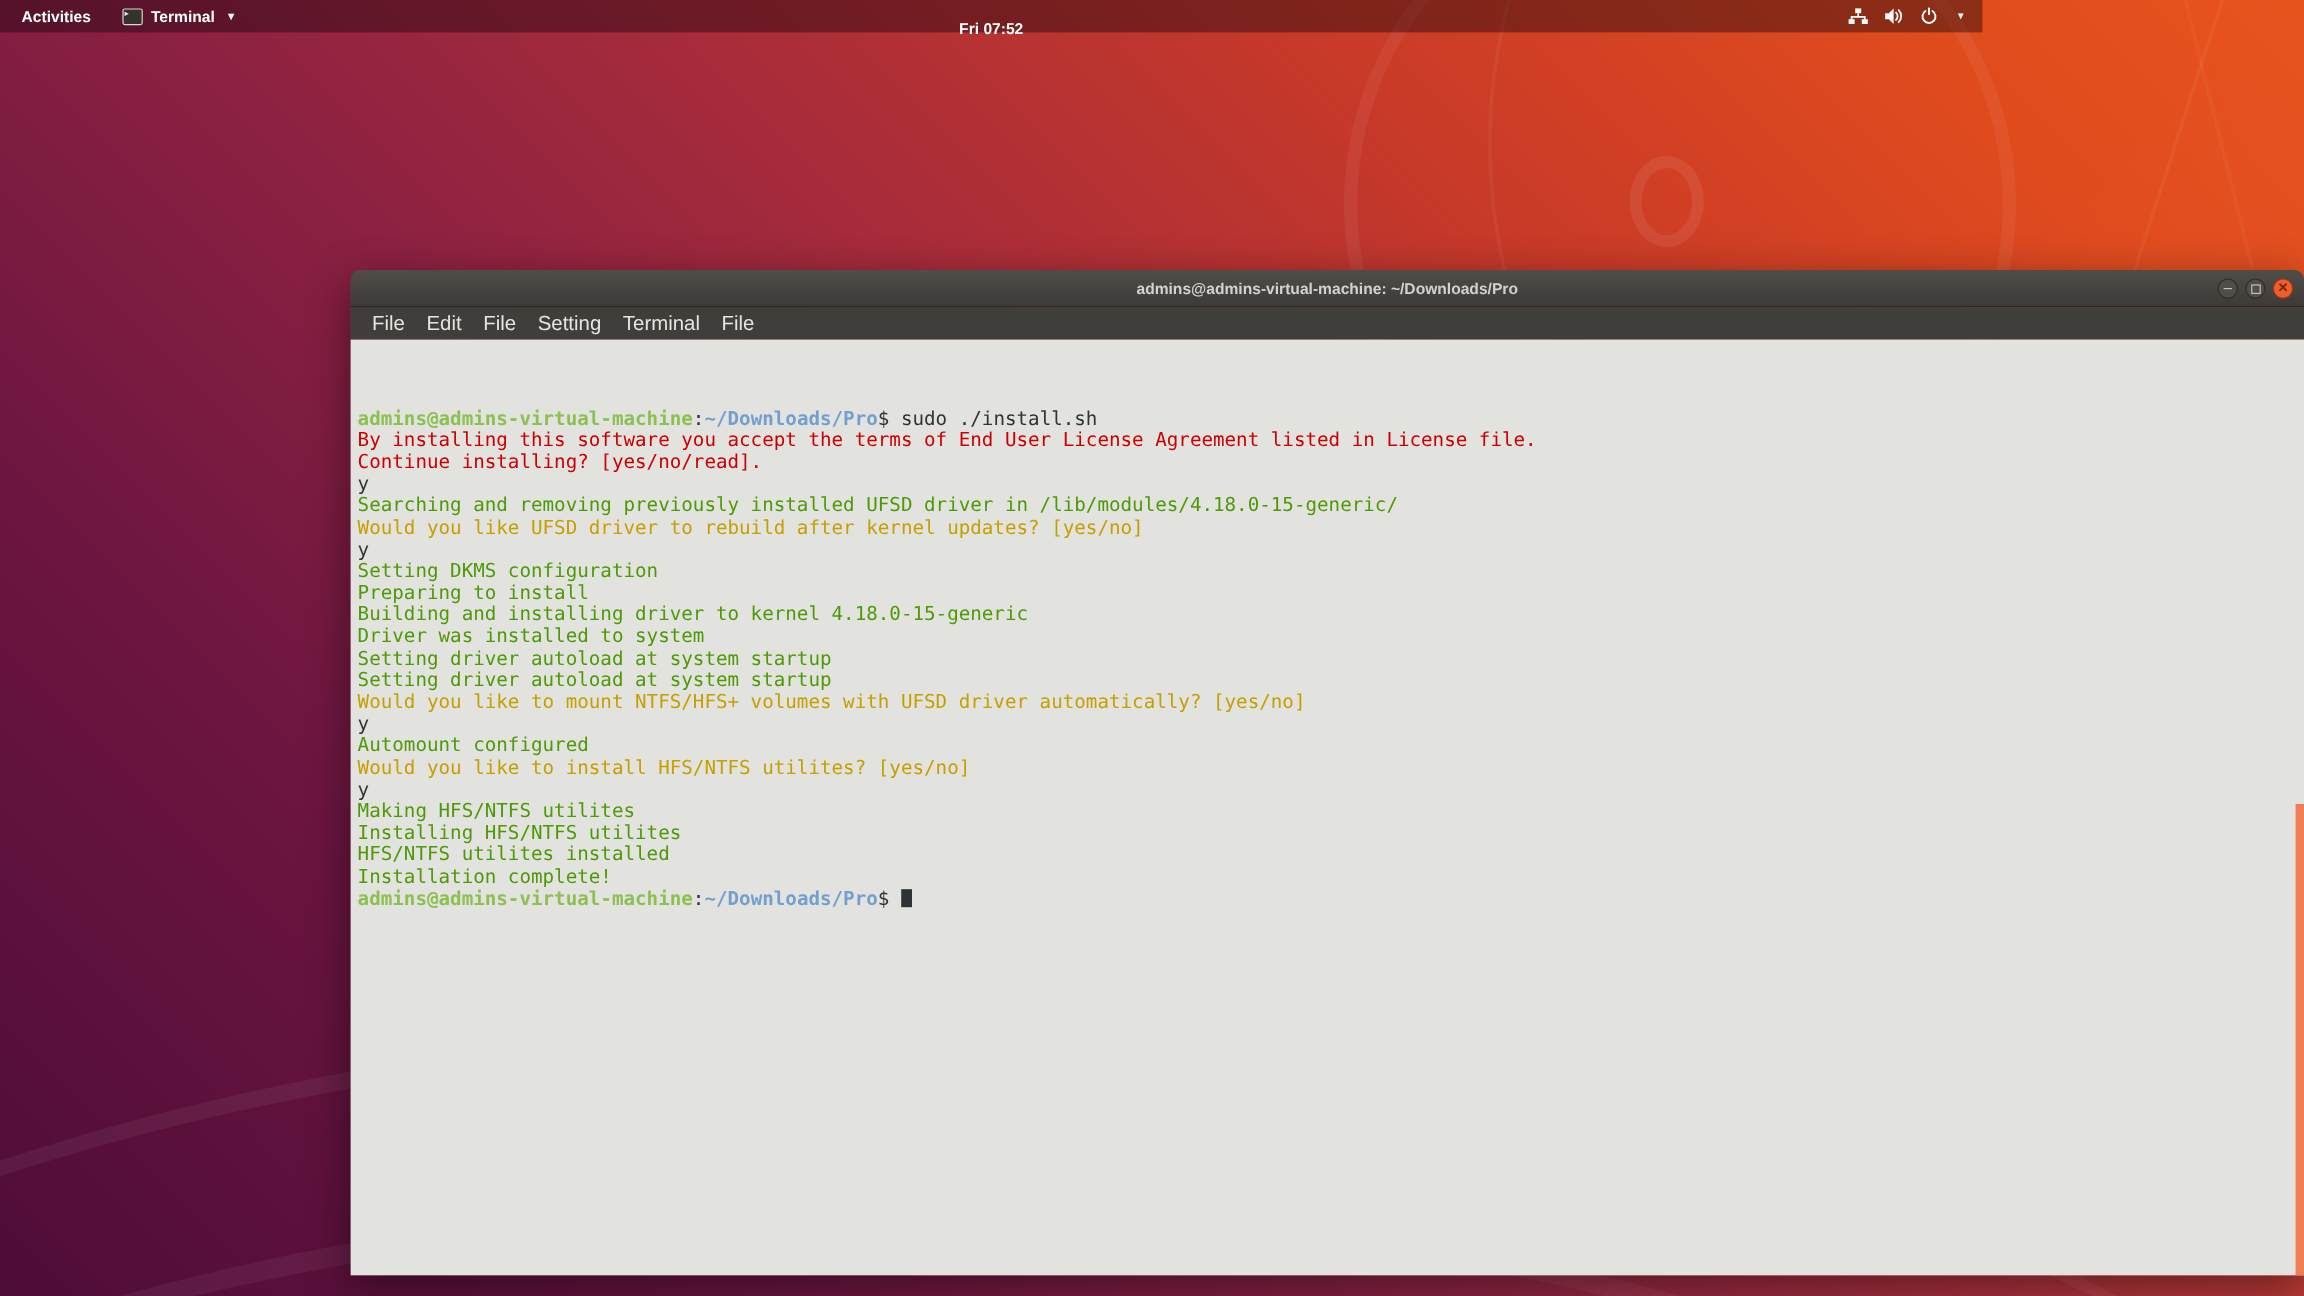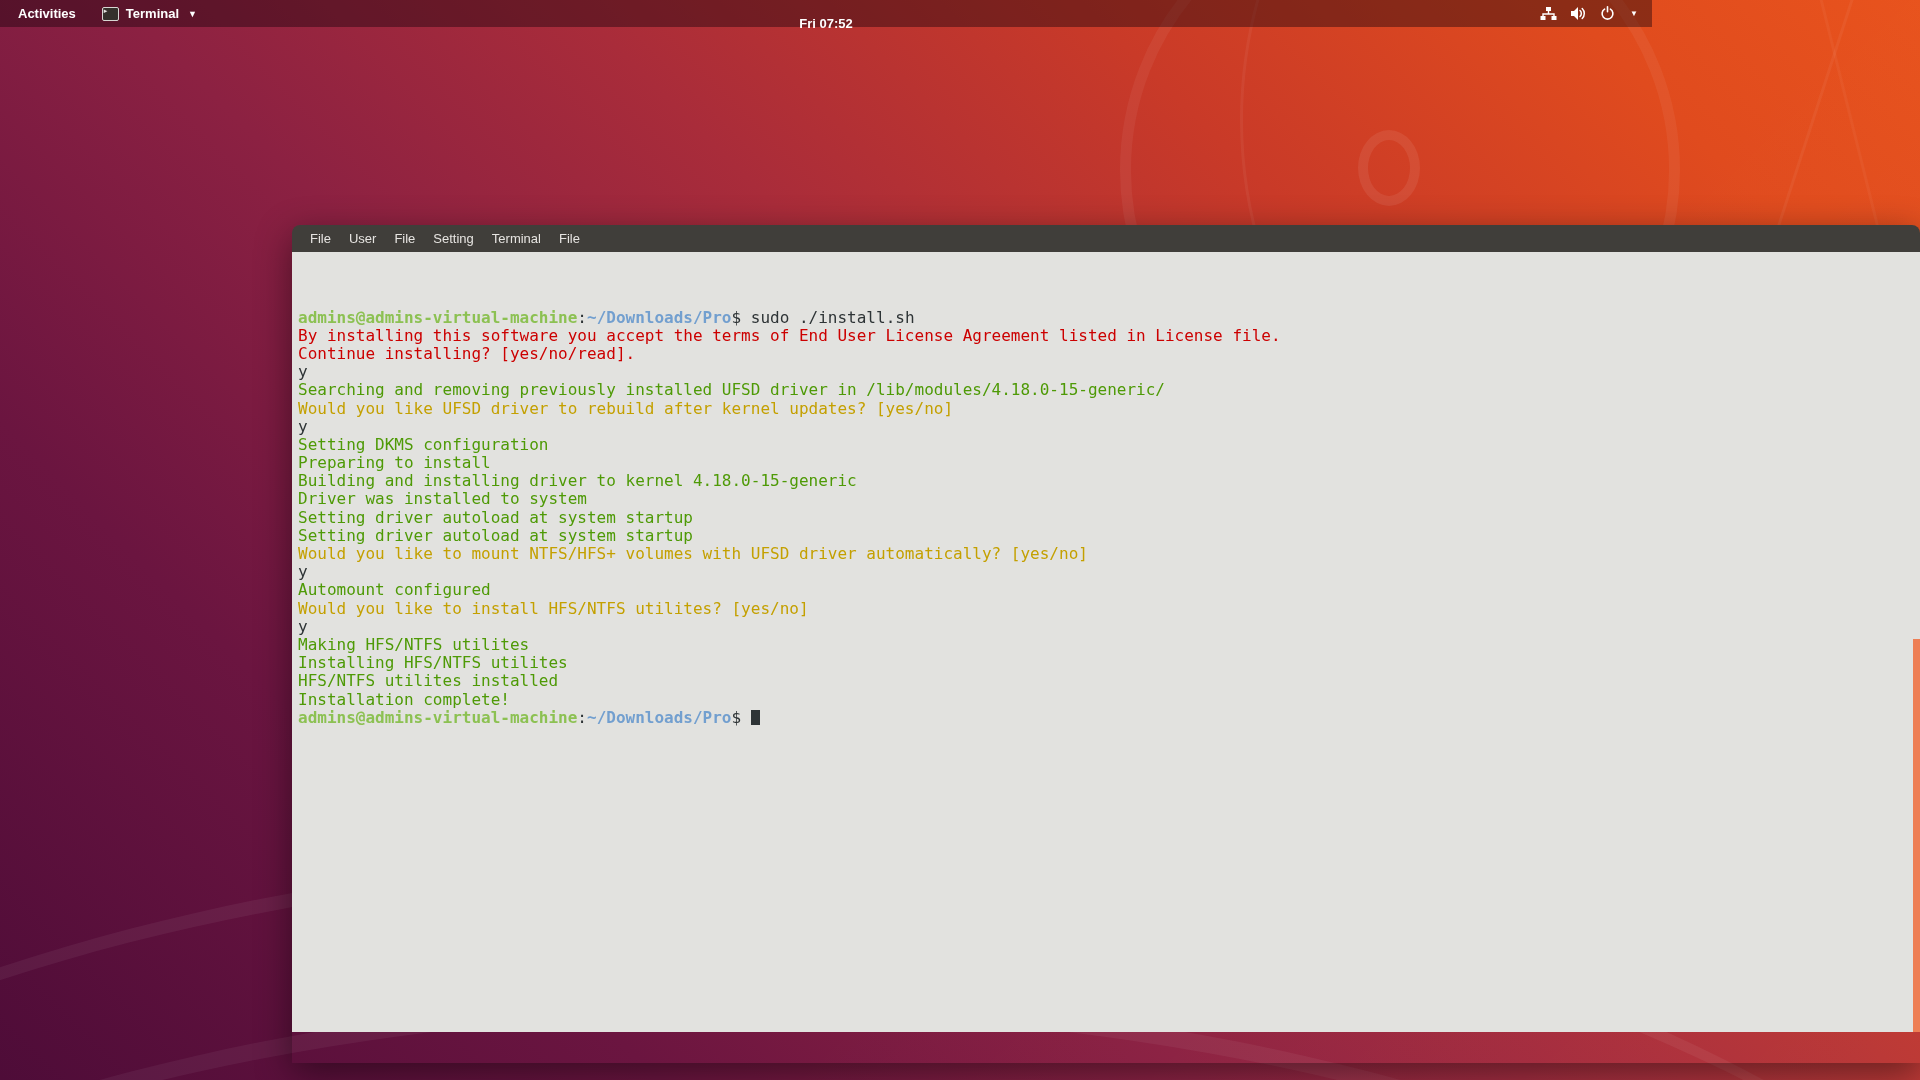--- a/index.html
+++ b/index.html
@@ -74,21 +74,21 @@
   }
   .wbtn-min, .wbtn-max { background:#514e49; border:1px solid #2e2c29; color:#c3c0bb; }
   .wbtn-min::before { content:""; width:7px; height:1.5px; background:#c3c0bb; display:block; }
   .wbtn-max::before { content:""; width:6px; height:6px; border:1.5px solid #c3c0bb; display:block; }
   .wbtn-close { background:#ef5e2e; border:1px solid #a33a12; color:#7e2508; font-weight:bold; font-size:11px; }
 
   .menubar {
     height:27px; background:#403e3a;
     display:flex; align-items:center; gap:0; padding-left:9px;
   }
-  .menu-item { color:#e6e4e1; font-size:13px; padding:0 9px; height:27px; display:flex; align-items:center; }
+  .menu-item { color:#e6e4e1; font-size:17px; padding:0 9px; height:27px; display:flex; align-items:center; }
 
   .content {
     position:relative;
     height:780px; background:#e2e2df;
     padding:2px 0 0 6px;
     font-family:"DejaVu Sans Mono", monospace;
     font-size:16px; line-height:18.2px;
     white-space:pre; overflow:hidden;
   }
   .tline { height:18.2px; }
@@ -141,23 +141,31 @@
         <svg width="15" height="15" viewBox="0 0 15 15" fill="none">
           <path d="M4.6 3.2a5.4 5.4 0 1 0 5.8 0" stroke="#fff" stroke-width="1.6" fill="none" stroke-linecap="round"></path>
           <path d="M7.5 0.8v5" stroke="#fff" stroke-width="1.6" stroke-linecap="round"></path>
         </svg>
       </span>
       <span class="tb-caret" style="font-size:8px;">▼</span>
     </div>
   </div>
 
   <div class="window">
+    <div class="titlebar">
+      <span class="title-text">admins@admins-virtual-machine: ~/Downloads/Pro</span>
+      <div class="win-btns">
+        <div class="wbtn wbtn-min"></div>
+        <div class="wbtn wbtn-max"></div>
+        <div class="wbtn wbtn-close">✕</div>
+      </div>
+    </div>
     <div class="menubar" id="menubar">
         <div class="menu-item">File</div>
-        <div class="menu-item">User</div>
+        <div class="menu-item">Edit</div>
         <div class="menu-item">File</div>
         <div class="menu-item">Setting</div>
         <div class="menu-item">Terminal</div>
         <div class="menu-item">File</div>
       </div>
     <div class="content" id="term">
       <div class="scroll-thumb"></div>
     <div class="tline"><span style="color: rgb(140, 193, 82); font-weight: bold;">admins@admins-virtual-machine</span><span style="color: rgb(46, 52, 54);">:</span><span style="color: rgb(114, 159, 207); font-weight: bold;">~/Downloads/Pro</span><span style="color: rgb(46, 52, 54);">$ sudo ./install.sh</span></div><div class="tline"><span style="color: rgb(204, 0, 0);">By installing this software you accept the terms of End User License Agreement listed in License file.</span></div><div class="tline"><span style="color: rgb(204, 0, 0);">Continue installing? [yes/no/read].</span></div><div class="tline"><span style="color: rgb(46, 52, 54);">y</span></div><div class="tline"><span style="color: rgb(78, 154, 6);">Searching and removing previously installed UFSD driver in /lib/modules/4.18.0-15-generic/</span></div><div class="tline"><span style="color: rgb(196, 160, 0);">Would you like UFSD driver to rebuild after kernel updates? [yes/no]</span></div><div class="tline"><span style="color: rgb(46, 52, 54);">y</span></div><div class="tline"><span style="color: rgb(78, 154, 6);">Setting DKMS configuration</span></div><div class="tline"><span style="color: rgb(78, 154, 6);">Preparing to install</span></div><div class="tline"><span style="color: rgb(78, 154, 6);">Building and installing driver to kernel 4.18.0-15-generic</span></div><div class="tline"><span style="color: rgb(78, 154, 6);">Driver was installed to system</span></div><div class="tline"><span style="color: rgb(78, 154, 6);">Setting driver autoload at system startup</span></div><div class="tline"><span style="color: rgb(78, 154, 6);">Setting driver autoload at system startup</span></div><div class="tline"><span style="color: rgb(196, 160, 0);">Would you like to mount NTFS/HFS+ volumes with UFSD driver automatically? [yes/no]</span></div><div class="tline"><span style="color: rgb(46, 52, 54);">y</span></div><div class="tline"><span style="color: rgb(78, 154, 6);">Automount configured</span></div><div class="tline"><span style="color: rgb(196, 160, 0);">Would you like to install HFS/NTFS utilites? [yes/no]</span></div><div class="tline"><span style="color: rgb(46, 52, 54);">y</span></div><div class="tline"><span style="color: rgb(78, 154, 6);">Making HFS/NTFS utilites</span></div><div class="tline"><span style="color: rgb(78, 154, 6);">Installing HFS/NTFS utilites</span></div><div class="tline"><span style="color: rgb(78, 154, 6);">HFS/NTFS utilites installed</span></div><div class="tline"><span style="color: rgb(78, 154, 6);">Installation complete!</span></div><div class="tline"><span style="color: rgb(140, 193, 82); font-weight: bold;">admins@admins-virtual-machine</span><span style="color: rgb(46, 52, 54);">:</span><span style="color: rgb(114, 159, 207); font-weight: bold;">~/Downloads/Pro</span><span style="color: rgb(46, 52, 54);">$ </span><span class="cursor"></span></div></div>
   </div>
 </div>

